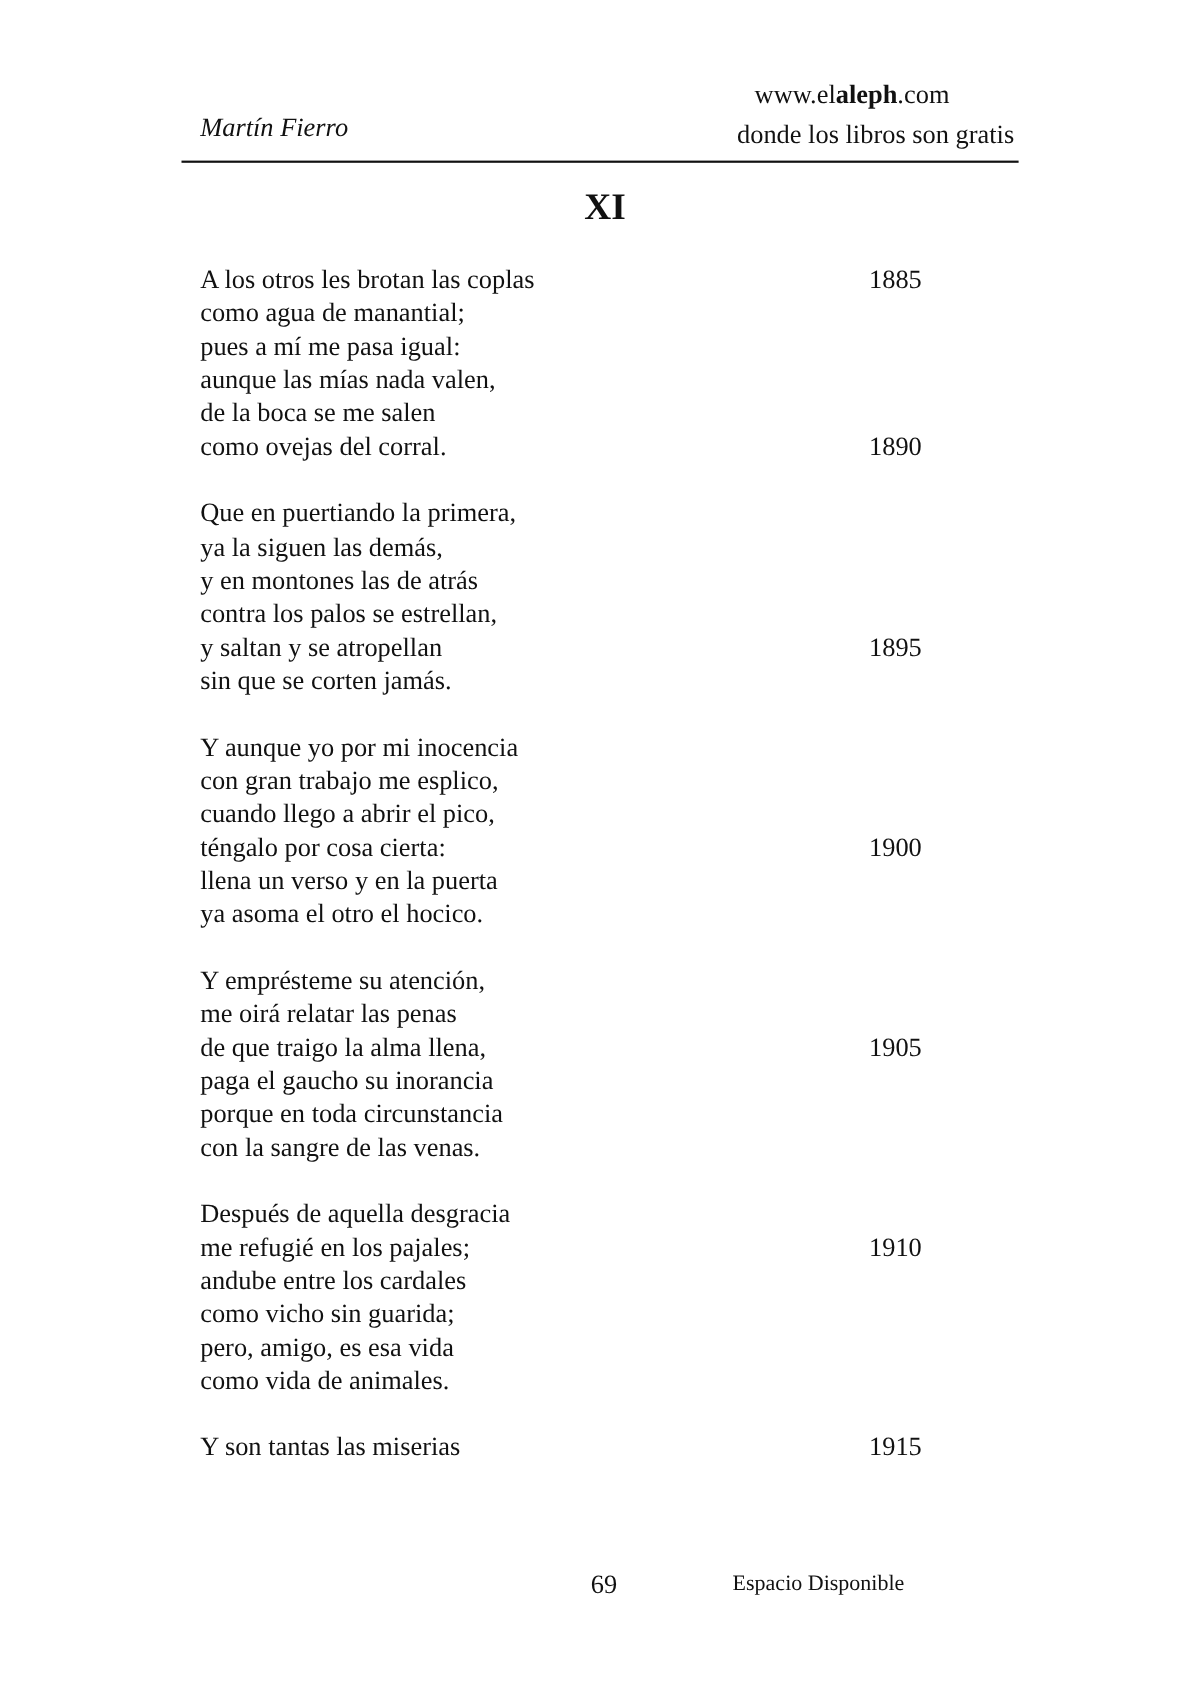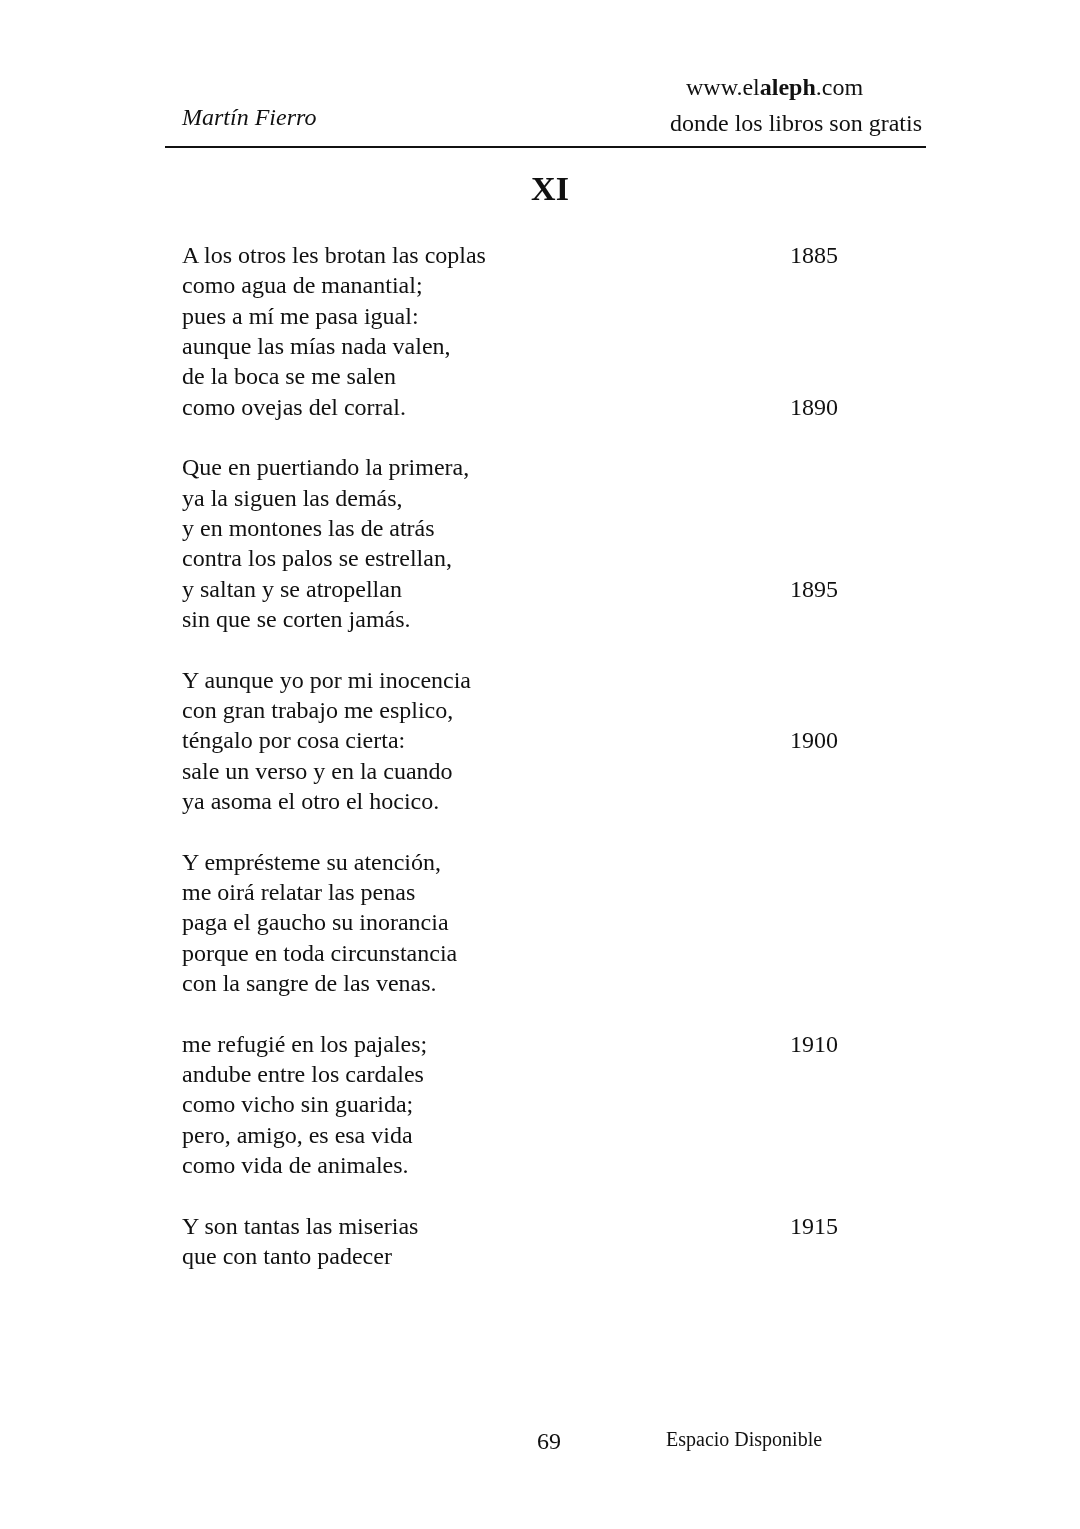--- a/index.html
+++ b/index.html
@@ -43,38 +43,40 @@
       <div class="line"><span>Que en puertiando la primera,</span></div>
       <div class="line"><span>ya la siguen las demás,</span></div>
       <div class="line"><span>y en montones las de atrás</span></div>
       <div class="line"><span>contra los palos se estrellan,</span></div>
       <div class="line"><span>y saltan y se atropellan</span><span class="num">1895</span></div>
       <div class="line"><span>sin que se corten jamás.</span></div>
     </div>
     <div class="stanza">
       <div class="line"><span>Y aunque yo por mi inocencia</span></div>
       <div class="line"><span>con gran trabajo me esplico,</span></div>
+      <div class="line"><span>cuando llego a abrir el pico,</span></div>
       <div class="line"><span>téngalo por cosa cierta:</span><span class="num">1900</span></div>
-      <div class="line"><span>sale un verso y en la cuando</span></div>
+      <div class="line"><span>llena un verso y en la puerta</span></div>
       <div class="line"><span>ya asoma el otro el hocico.</span></div>
     </div>
     <div class="stanza">
       <div class="line"><span>Y emprésteme su atención,</span></div>
       <div class="line"><span>me oirá relatar las penas</span></div>
+      <div class="line"><span>de que traigo la alma llena,</span><span class="num">1905</span></div>
       <div class="line"><span>paga el gaucho su inorancia</span></div>
       <div class="line"><span>porque en toda circunstancia</span></div>
       <div class="line"><span>con la sangre de las venas.</span></div>
     </div>
     <div class="stanza">
+      <div class="line"><span>Después de aquella desgracia</span></div>
       <div class="line"><span>me refugié en los pajales;</span><span class="num">1910</span></div>
       <div class="line"><span>andube entre los cardales</span></div>
       <div class="line"><span>como vicho sin guarida;</span></div>
       <div class="line"><span>pero, amigo, es esa vida</span></div>
       <div class="line"><span>como vida de animales.</span></div>
     </div>
     <div class="stanza">
       <div class="line"><span>Y son tantas las miserias</span><span class="num">1915</span></div>
-      <div class="line"><span>que con tanto padecer</span></div>
     </div>
   </div>
 
 <div class="folio">69</div>
 <div class="footer-note">Espacio Disponible</div>
 
 </body></html>

